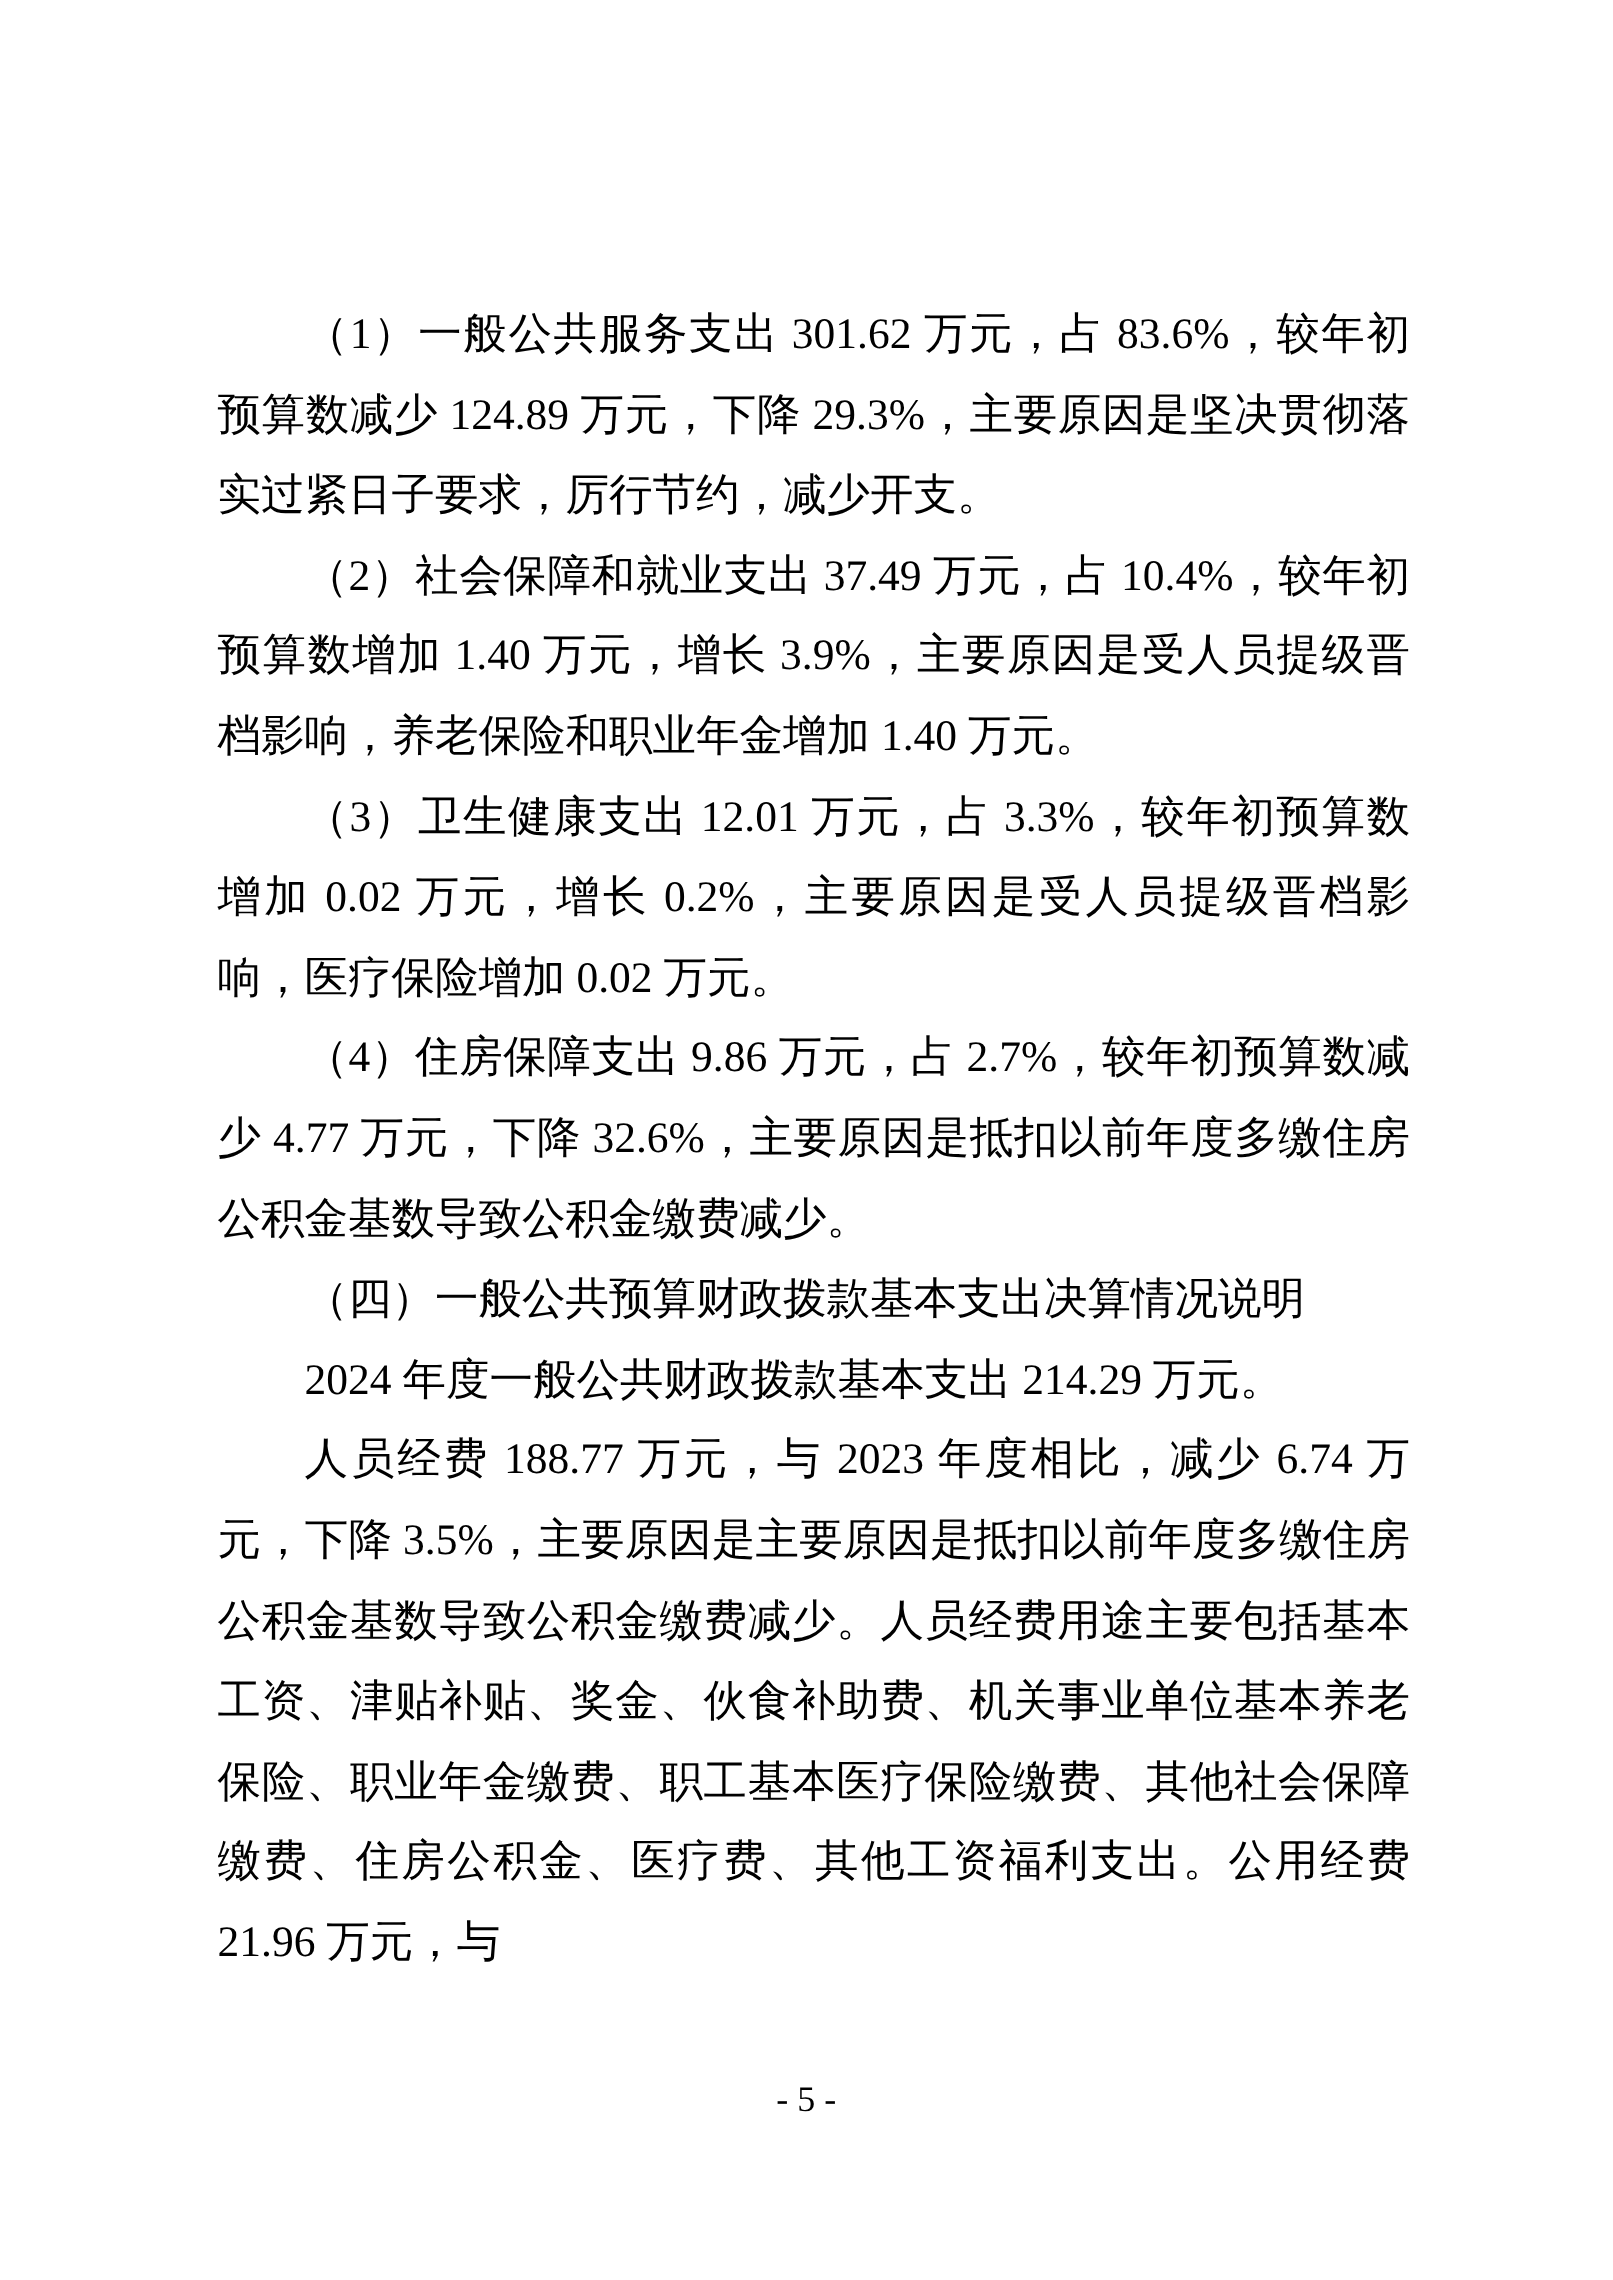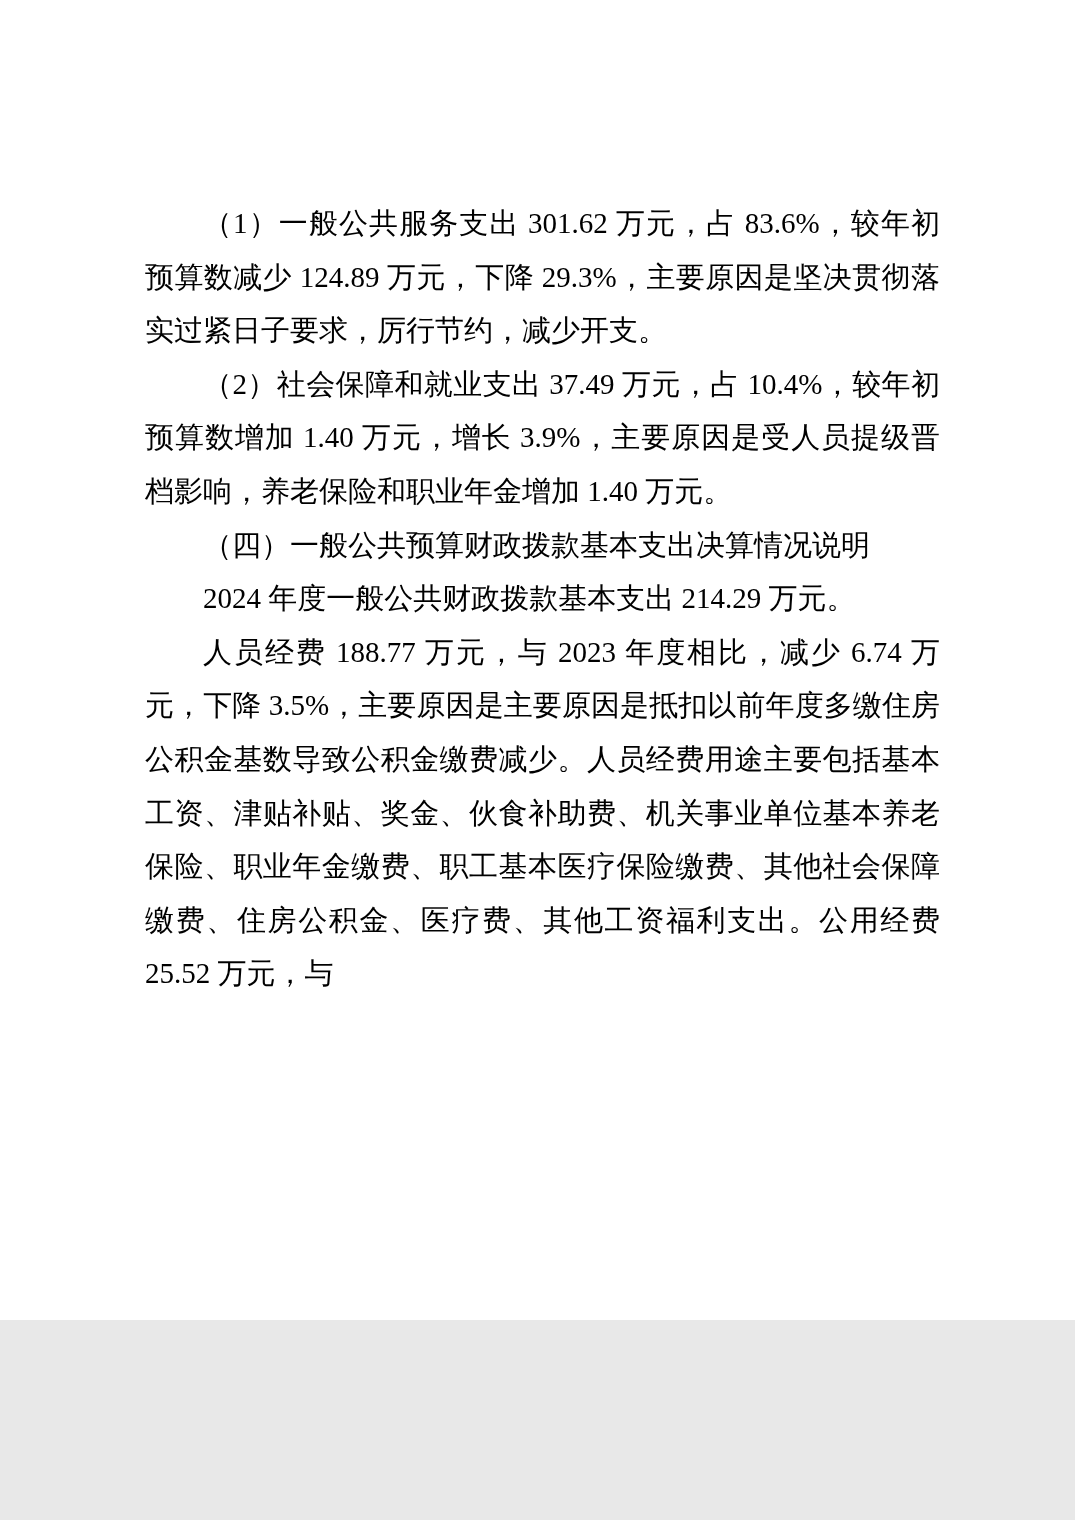--- a/index.html
+++ b/index.html
@@ -3,21 +3,21 @@
 <meta charset="utf-8">
 <style>
   html, body {
     margin: 0;
     padding: 0;
     background: #e8e8e8;
   }
   .page {
     position: relative;
     width: 1075px;
-    height: 1320px;
+    height: 1520px;
     background: #ffffff;
     font-family: "Liberation Serif", "DejaVu Serif", serif;
     color: #000000;
     overflow: hidden;
     margin: 0 auto;
   }
   .content {
     position: absolute;
     left: 145px;
     top: 197px;
@@ -50,18 +50,20 @@
     line-height: 32px;
   }
 </style>
 </head>
 <body>
 
 <div class="page">
   <div class="content">
     <p class="para l3">（1）一般公共服务支出 301.62 万元，占 83.6%，较年初预算数减少 124.89 万元，下降 29.3%，主要原因是坚决贯彻落实过紧日子要求，厉行节约，减少开支。</p>
     <p class="para l3">（2）社会保障和就业支出 37.49 万元，占 10.4%，较年初预算数增加 1.40 万元，增长 3.9%，主要原因是受人员提级晋档影响，养老保险和职业年金增加 1.40 万元。</p>
+    <p class="para l3">（3）卫生健康支出 12.01 万元，占 3.3%，较年初预算数增加 0.02 万元，增长 0.2%，主要原因是受人员提级晋档影响，医疗保险增加 0.02 万元。</p>
+    <p class="para l3">（4）住房保障支出 9.86 万元，占 2.7%，较年初预算数减少 4.77 万元，下降 32.6%，主要原因是抵扣以前年度多缴住房公积金基数导致公积金缴费减少。</p>
     <p class="para l1 heading">（四）一般公共预算财政拨款基本支出决算情况说明</p>
     <p class="para l1">2024 年度一般公共财政拨款基本支出 214.29 万元。</p>
-    <p class="para l6">人员经费 188.77 万元，与 2023 年度相比，减少 6.74 万元，下降 3.5%，主要原因是主要原因是抵扣以前年度多缴住房公积金基数导致公积金缴费减少。人员经费用途主要包括基本工资、津贴补贴、奖金、伙食补助费、机关事业单位基本养老保险、职业年金缴费、职工基本医疗保险缴费、其他社会保障缴费、住房公积金、医疗费、其他工资福利支出。公用经费 25.52 万元，与</p>
+    <p class="para l6">人员经费 188.77 万元，与 2023 年度相比，减少 6.74 万元，下降 3.5%，主要原因是主要原因是抵扣以前年度多缴住房公积金基数导致公积金缴费减少。人员经费用途主要包括基本工资、津贴补贴、奖金、伙食补助费、机关事业单位基本养老保险、职业年金缴费、职工基本医疗保险缴费、其他社会保障缴费、住房公积金、医疗费、其他工资福利支出。公用经费 21.96 万元，与</p>
   </div>
   <div class="footer">- 5 -</div>
 </div>
 
 </body></html>

